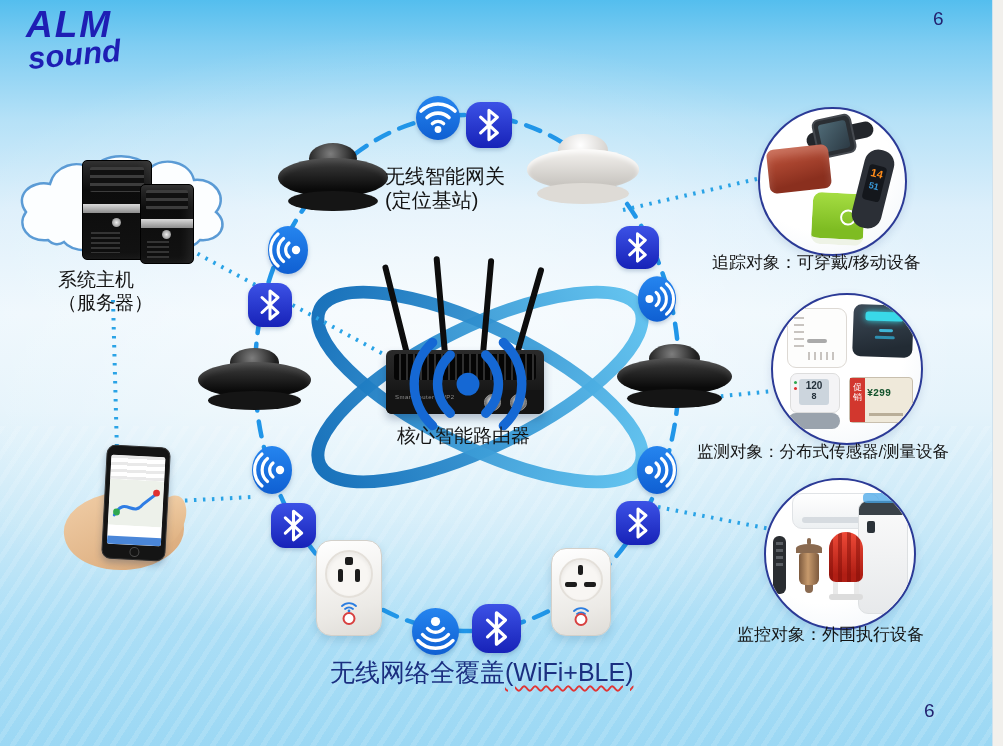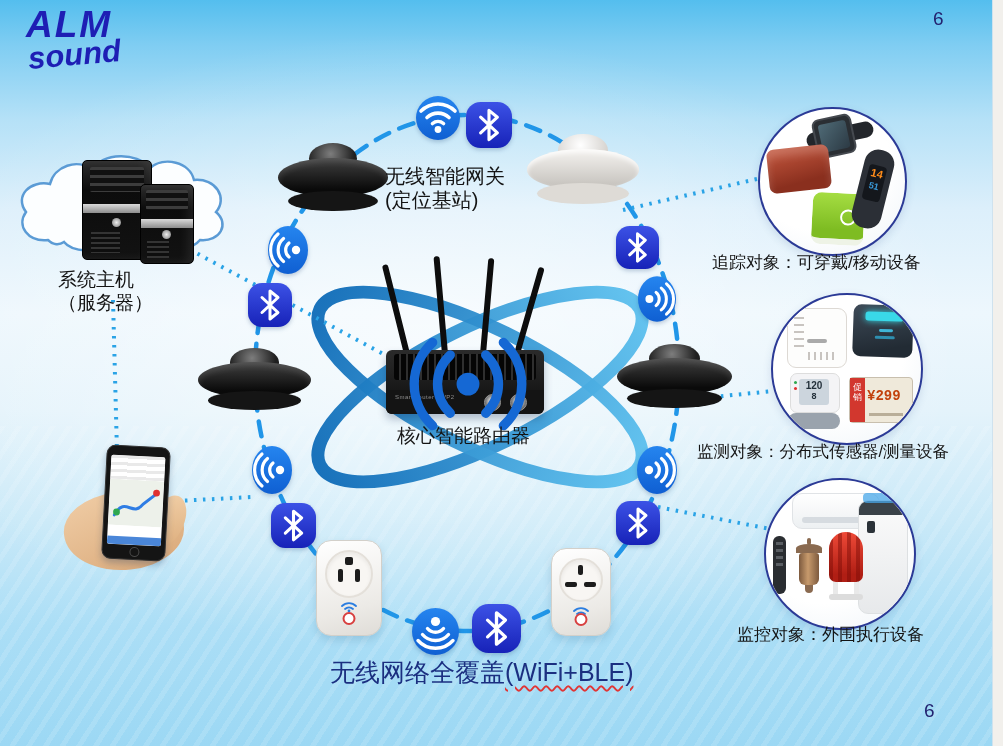--- a/index.html
+++ b/index.html
@@ -408,21 +408,21 @@
           <div style="font-size:10px;font-weight:bold;color:#23303a;line-height:13px;">120</div>
           <div style="font-size:9px;font-weight:bold;color:#23303a;line-height:9px;">8</div>
         </div>
         <div style="position:absolute;left:3px;top:7px;width:3px;height:3px;background:#2fa84f;border-radius:50%;"></div>
         <div style="position:absolute;left:3px;top:13px;width:3px;height:3px;background:#e03030;border-radius:50%;"></div>
       </div>
       <div style="position:absolute;left:0;bottom:0;width:52px;height:16px;background:#9aa3ad;border-radius:8px;"></div>
     </div>
     <div class="dev" style="left:76px;top:82px;width:62px;height:44px;background:#efe9da;border:1px solid #c8bfae;border-radius:4px;font-family:Liberation Mono, monospace;">
       <div style="position:absolute;left:0;top:0;width:15px;height:100%;background:#d2372e;color:#fff;font-size:9px;line-height:10px;text-align:center;padding-top:5px;box-sizing:border-box;">促销</div>
-      <div style="position:absolute;left:17px;top:10px;font-size:14px;font-weight:bold;color:#c2410c;">¥299</div>
+      <div style="position:absolute;left:17px;top:10px;font-size:10px;font-weight:bold;color:#14532d;">¥299</div>
       <div style="position:absolute;left:19px;bottom:6px;width:34px;height:3px;background:#b9ae98;"></div>
     </div>
   </div>
   <div class="rlabel" style="left:697px;top:441px;font-size:16.5px;">监测对象：分布式传感器/测量设备</div>
 
   <div class="gcirc" style="left:764px;top:478px;width:148px;height:148px;">
     <div class="dev" style="left:26px;top:13px;width:86px;height:34px;background:linear-gradient(180deg,#ffffff,#edf0f2);border:1px solid #e0e3e6;border-radius:10px;">
       <div style="position:absolute;left:9px;bottom:5px;width:68px;height:6px;background:#d6dbe0;border-radius:3px;"></div>
     </div>
     <div class="dev" style="left:92px;top:20px;width:48px;height:112px;background:linear-gradient(180deg,#fbfbfb,#e7e9eb);border:1px solid #dde0e2;border-radius:10px;">

